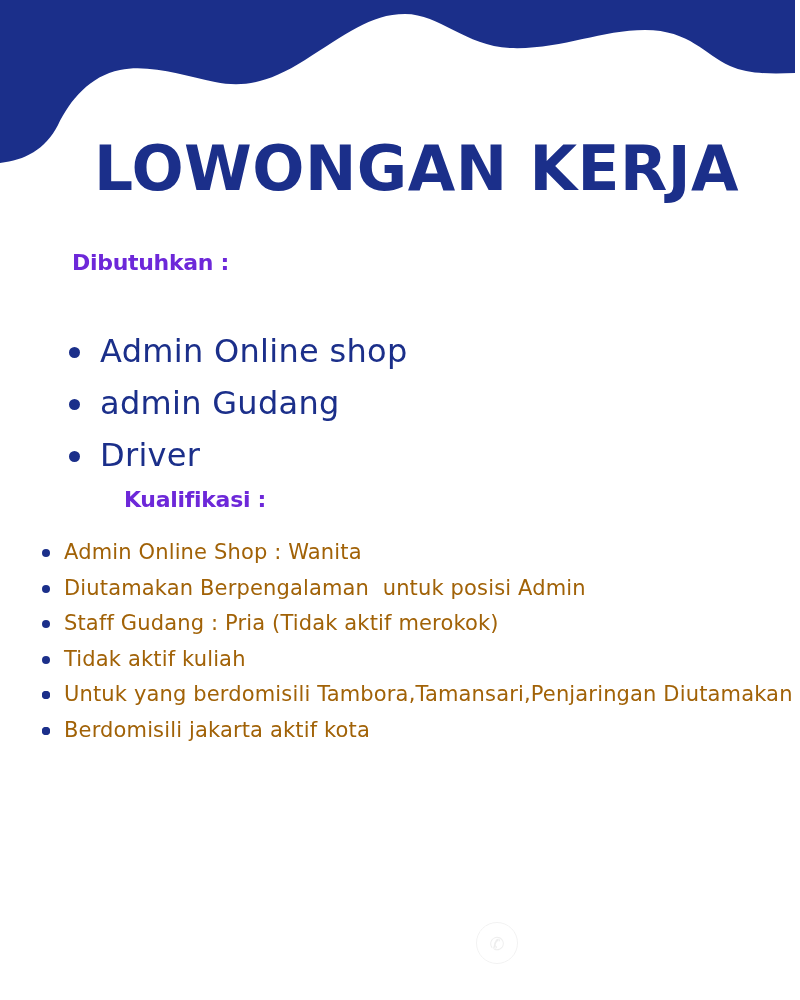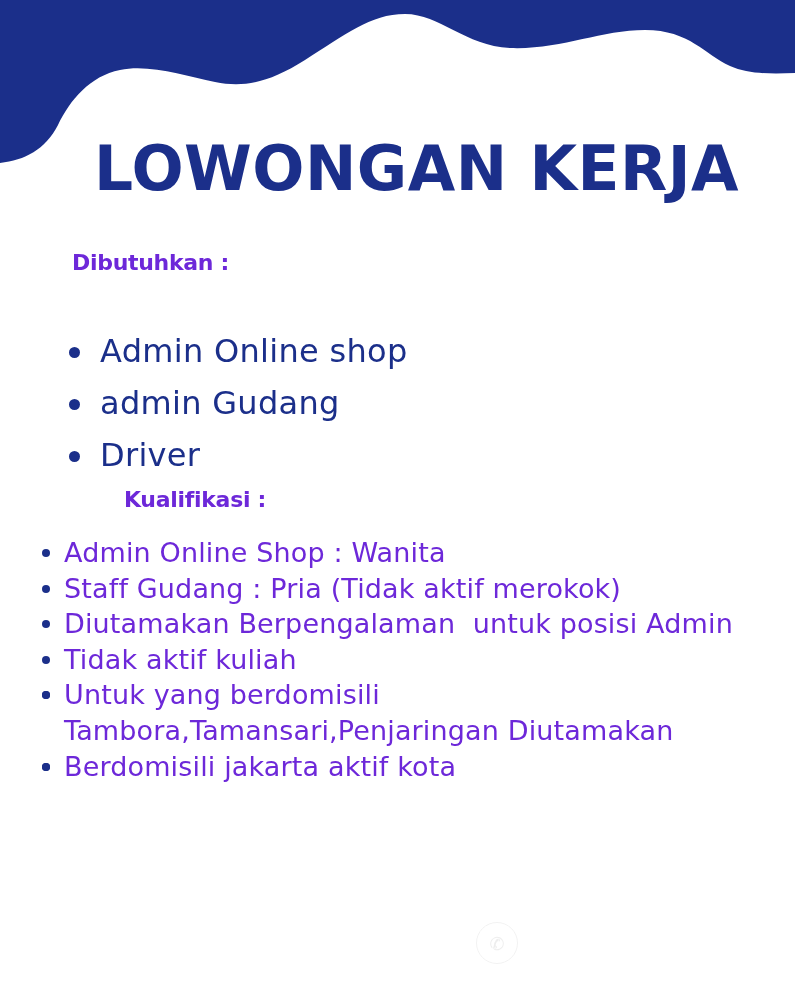--- a/index.html
+++ b/index.html
@@ -27,22 +27,22 @@
     .big-list li {
       position: relative; padding-left: 36px; font-size: 32px; line-height: 52px;
       height: 52px; white-space: nowrap; color: #1b2f8a; letter-spacing: 0.3px;
     }
     .big-list li .dot {
       position: absolute; left: 5px; top: 22px; width: 11px; height: 11px;
       border-radius: 50%; background: #1b2f8a;
     }
     .small-list { position: absolute; left: 38px; top: 535px; margin: 0; padding: 0; list-style: none; width: 760px; }
     .small-list li {
-      position: relative; padding-left: 26px; font-size: 27px; line-height: 35.6px;
-      color: #6d28d9; letter-spacing: 0.15px; white-space: pre-wrap;
+      position: relative; padding-left: 26px; font-size: 21px; line-height: 35.6px;
+      color: #a16207; letter-spacing: 0.15px; white-space: pre-wrap;
     }
     .small-list li .dot {
       position: absolute; left: 4px; top: 14px; width: 8px; height: 8px;
       border-radius: 50%; background: #1b2f8a;
     }
     .watermark {
       position: absolute; left: 476px; top: 922px; width: 40px; height: 40px;
       border-radius: 50%; border: 1.5px solid #f1f1f1; opacity: 0.9;
       display: flex; align-items: center; justify-content: center;
       color: #ececec; font-size: 18px;
@@ -71,22 +71,22 @@
 <ul class="big-list">
   <li><span class="dot"></span><span>Admin Online shop</span></li>
   <li><span class="dot"></span><span>admin Gudang</span></li>
   <li><span class="dot"></span><span>Driver</span></li>
 </ul>
 
 <div class="heading h-qual">Kualifikasi :</div>
 
 <ul class="small-list">
   <li><span class="dot"></span><span>Admin Online Shop : Wanita</span></li>
+  <li><span class="dot"></span><span>Diutamakan Berpengalaman  untuk posisi Admin</span></li>
   <li><span class="dot"></span><span>Staff Gudang : Pria (Tidak aktif merokok)</span></li>
-  <li><span class="dot"></span><span>Diutamakan Berpengalaman  untuk posisi Admin</span></li>
   <li><span class="dot"></span><span>Tidak aktif kuliah</span></li>
   <li><span class="dot"></span></li>
   <li><span class="dot"></span><span>Untuk yang berdomisili Tambora,Tamansari,Penjaringan Diutamakan</span></li>
   <li><span class="dot"></span></li>
   <li><span class="dot"></span><span>Berdomisili jakarta aktif kota</span></li>
 </ul>
 
 <div class="watermark">
   <span>✆</span>
 </div>

